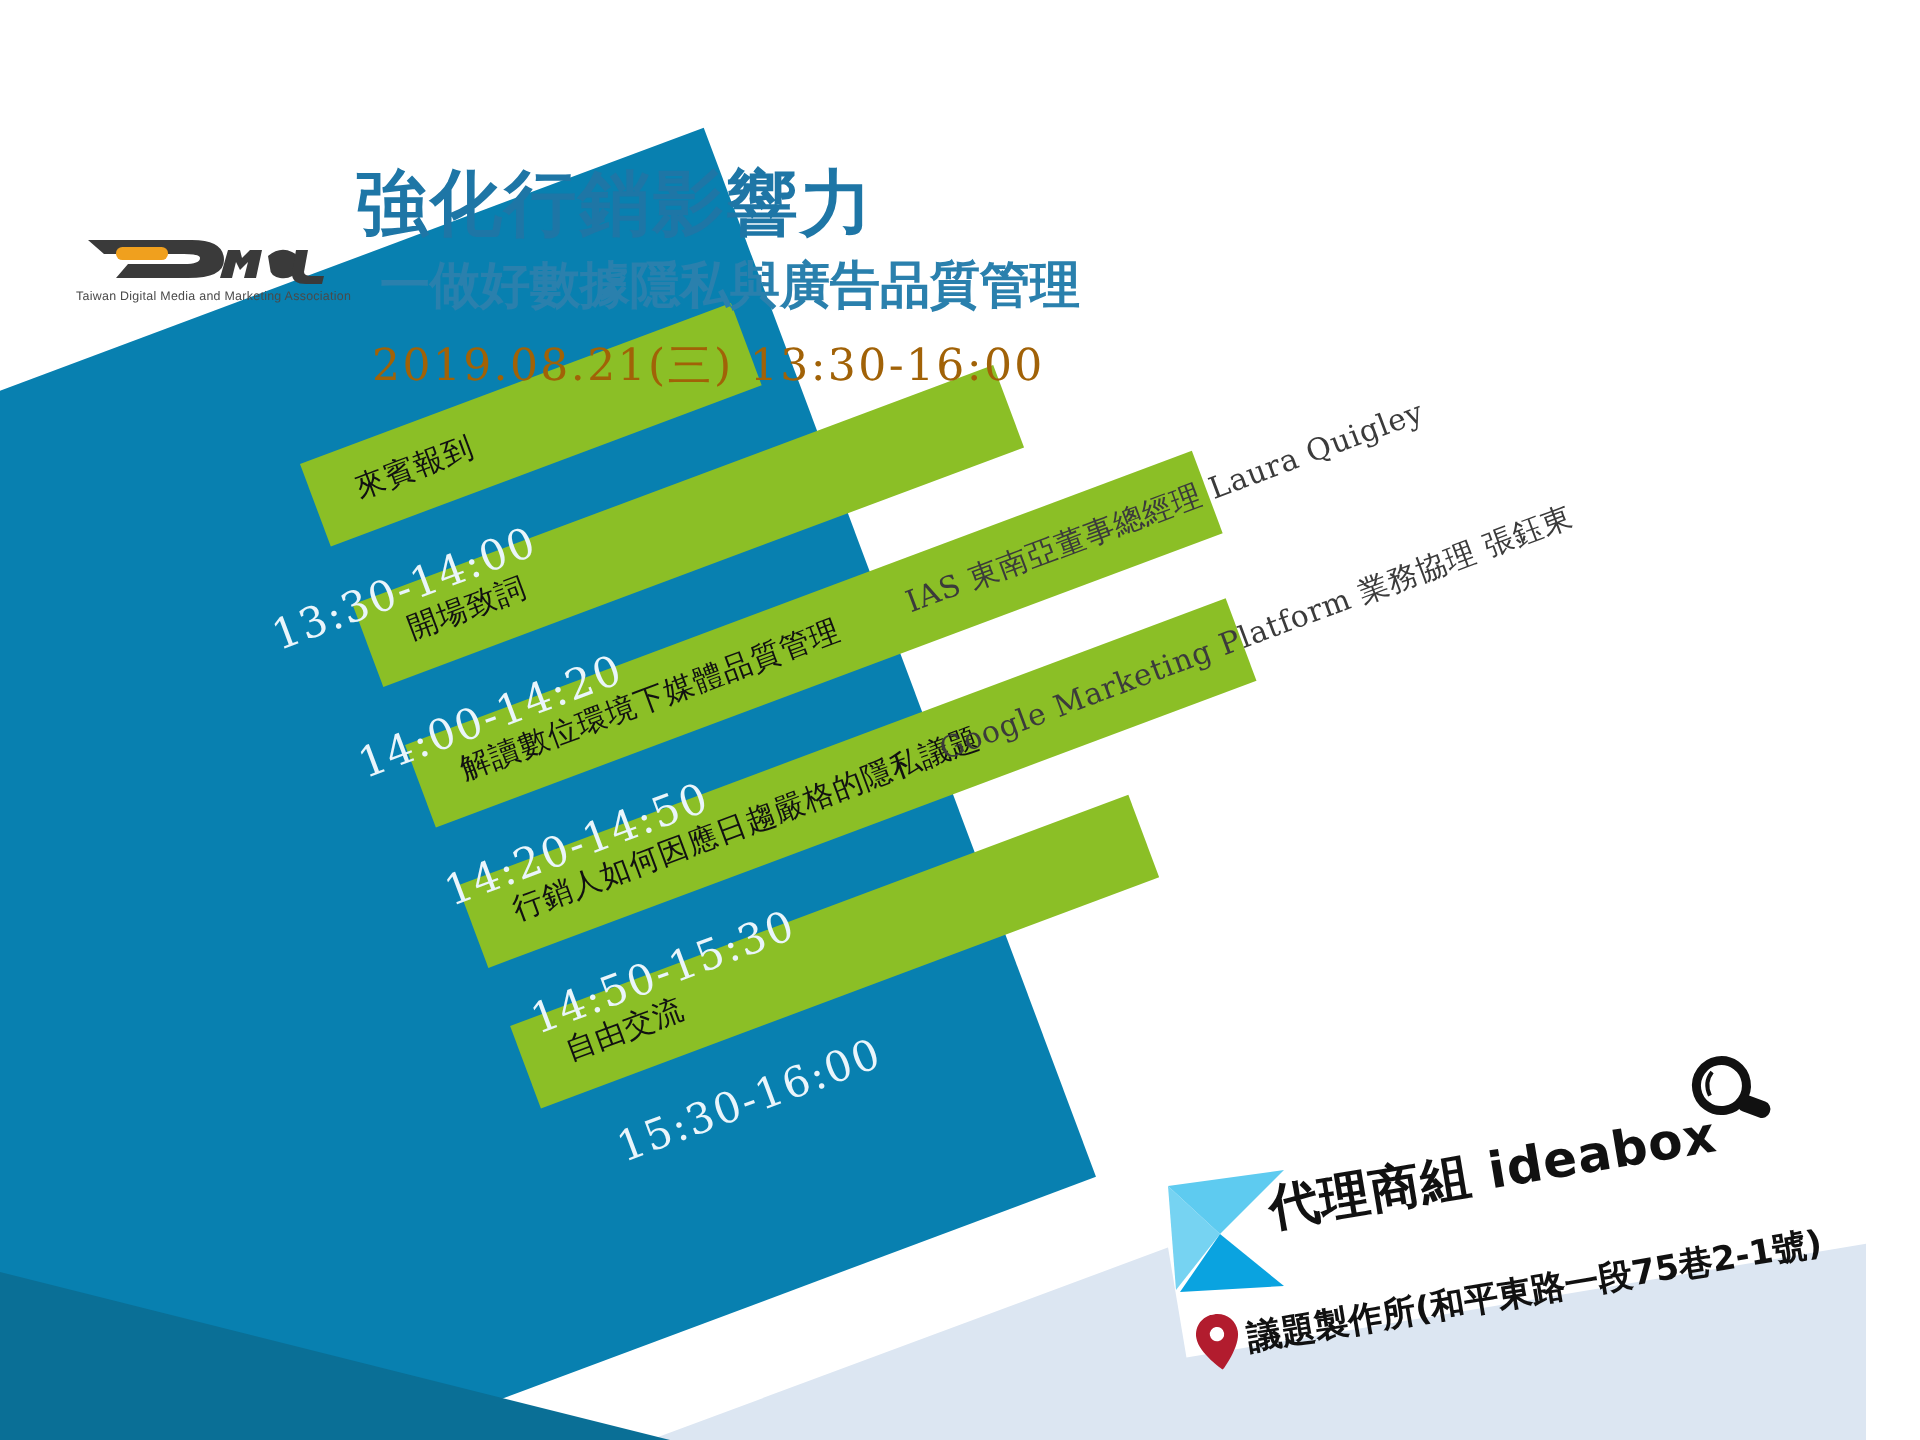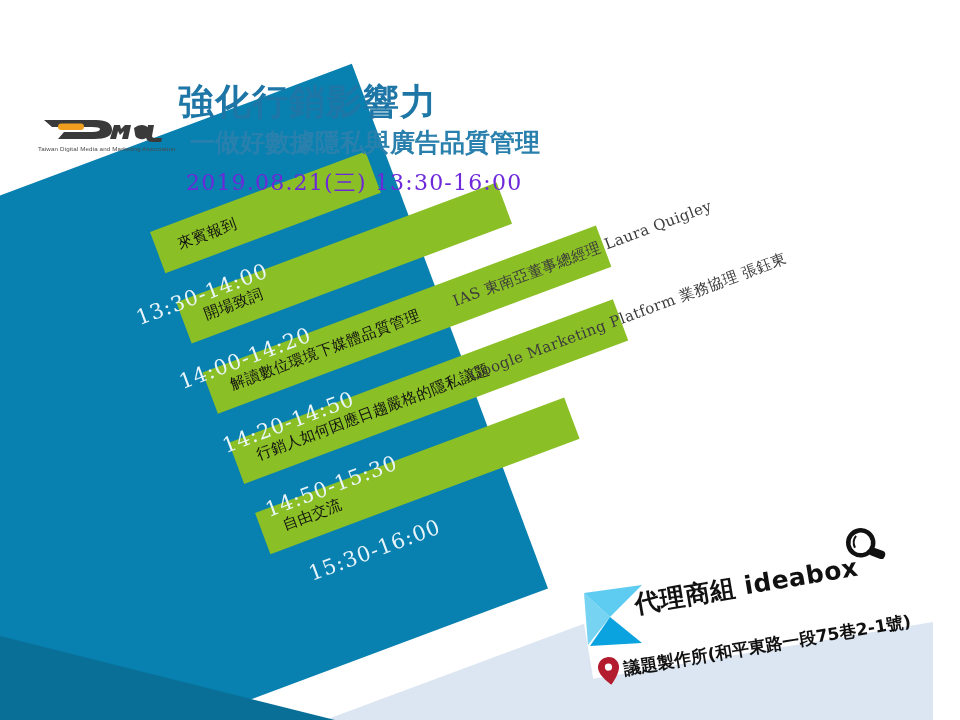--- a/index.html
+++ b/index.html
@@ -121,21 +121,21 @@
     font-family:"DejaVu Sans","Liberation Sans",sans-serif;
   }
   .subtitle{
     position:absolute;left:190px;top:126px;
     font-size:25px;font-weight:bold;color:#2a80ad;
     letter-spacing:0px;white-space:nowrap;
     font-family:Liberation Mono, monospace;
   }
   .datetime{
     position:absolute;left:186px;top:168px;
-    font-size:22px;color:#6d28d9;
+    font-size:22px;color:#a16207;
     letter-spacing:1.2px;white-space:nowrap;
     font-family:"DejaVu Serif","Liberation Serif",serif;
   }
 
   
   .card{
     position:absolute;
     left:566px; top:516px;
     width:400px; height:165px;
     background:#ffffff;

